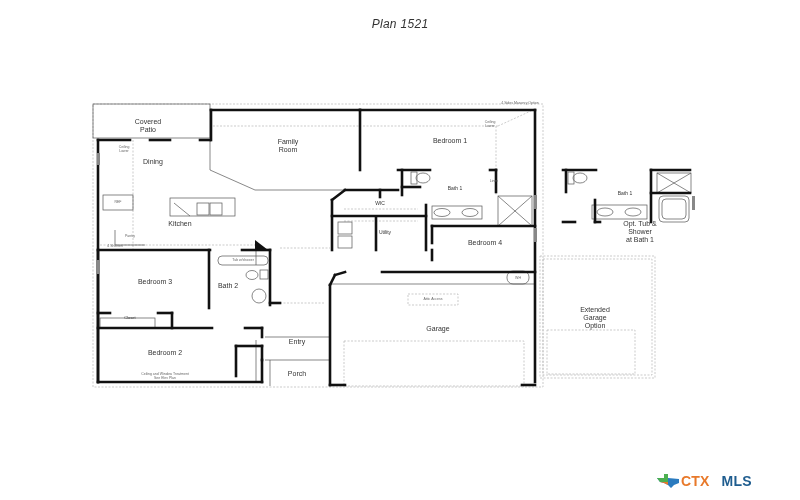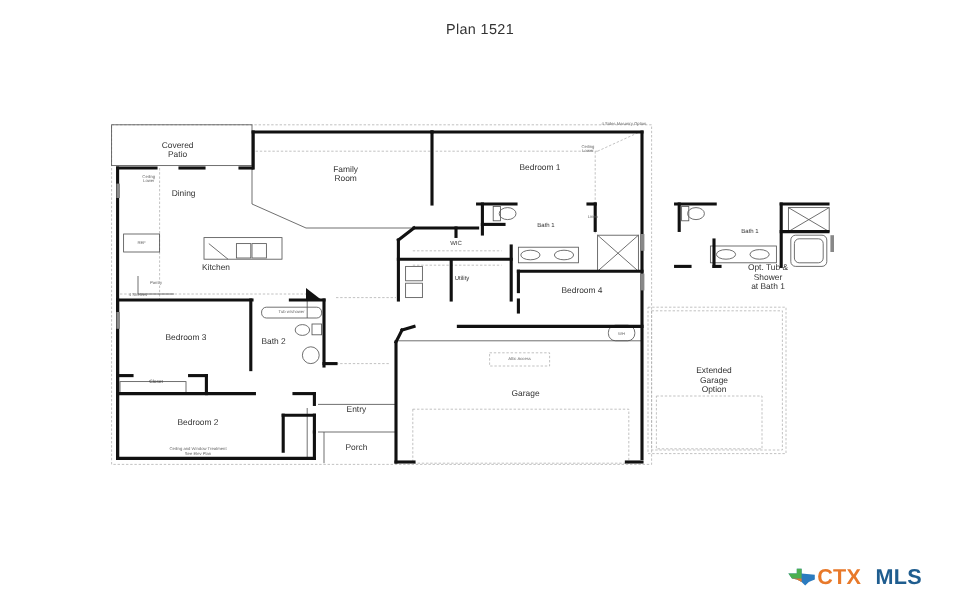--- a/index.html
+++ b/index.html
@@ -1,24 +1,24 @@
 <!DOCTYPE html>
 <html><head>
 <meta charset="utf-8">
 <style>
   html, body { margin: 0; padding: 0; }
   body { width: 800px; height: 500px; background: #ffffff; position: relative; overflow: hidden; font-family: "Liberation Sans", sans-serif; color: #222; }
-  .title { position: absolute; left: 0; width: 800px; top: 17px; text-align: center; font-size: 12px; color: #333; letter-spacing: 0.3px; }
+  .title { position: absolute; left: 0; width: 800px; top: 17px; text-align: center; font-size: 12px; color: #333; letter-spacing: 0.3px; font-style: italic; }
   .plan { position: absolute; left: 0; top: 0; width: 800px; height: 500px; }
   .lbl { position: absolute; text-align: center; line-height: 1.15; color: #333; }
   .lbl.room { font-size: 7px; }
   .lbl.small { font-size: 3.5px; color: #666; }
   .lbl.opt { font-size: 7px; }
   .logo { position: absolute; left: 655px; top: 471px; height: 20px; display: flex; align-items: center; }
-  .logo .text { font-size: 18px; font-weight: bold; letter-spacing: 0.2px; }
+  .logo .text { font-size: 14px; font-weight: bold; letter-spacing: 0.2px; }
   .logo .ctx { color: #e8792a; }
   .logo .mls { color: #1f5d8f; margin-left: 12px; }
 </style>
 </head>
 <body>
 
 <div class="title">Plan 1521</div>
 
 <svg class="plan" viewBox="0 0 800 500" xmlns="http://www.w3.org/2000/svg">
   <g fill="none" stroke="#aaa" stroke-width="0.6" stroke-dasharray="2,1.5">

